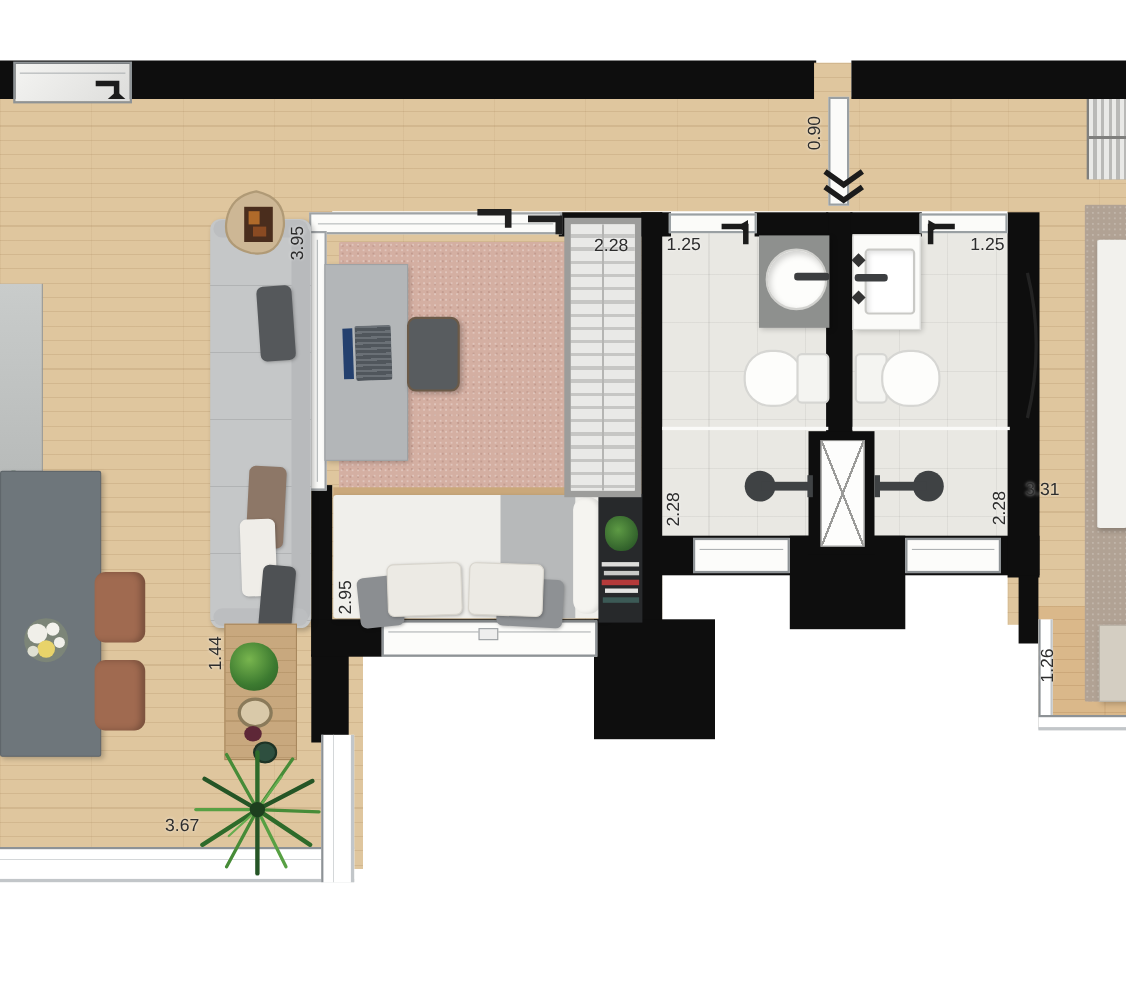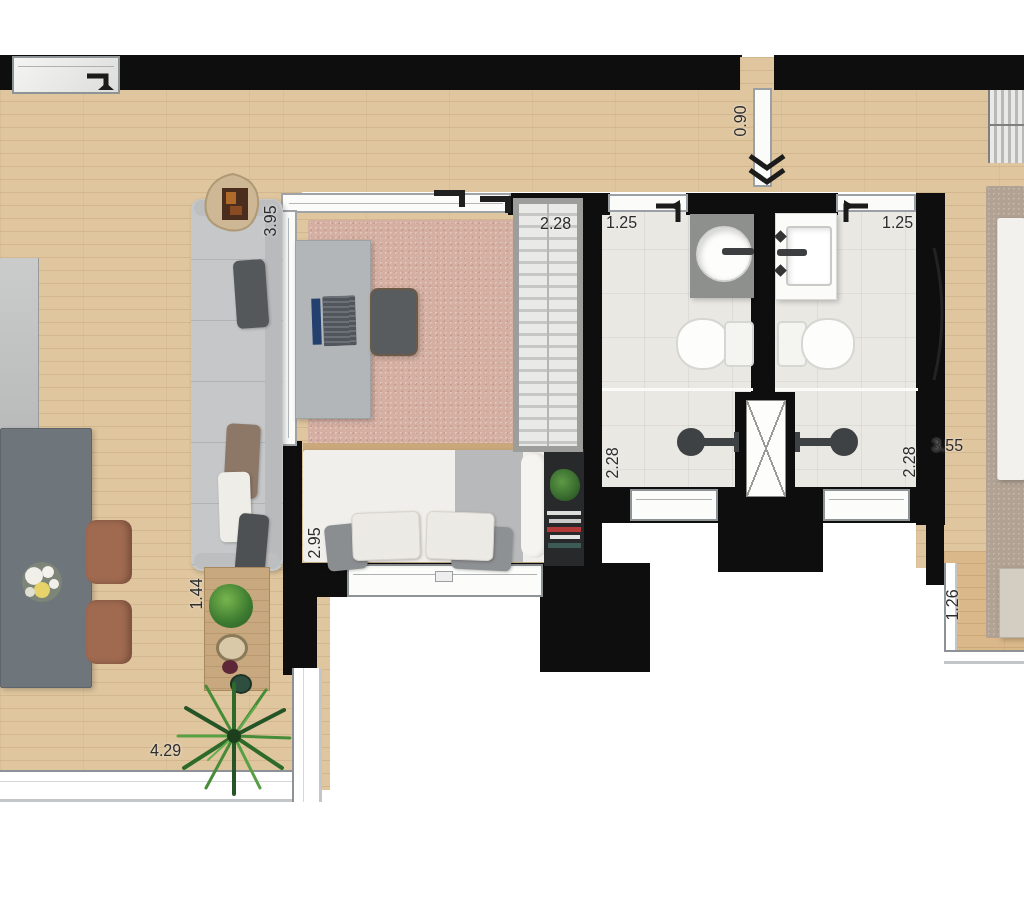--- a/index.html
+++ b/index.html
@@ -245,19 +245,19 @@
     <circle cx="62" cy="60" r="7" fill="#1d3f1e"></circle>
   </svg>
 
   <div class="dim v" style="left:244px;top:212px">3.95</div>
   <div class="dim" style="left:540px;top:215px">2.28</div>
   <div class="dim" style="left:606px;top:214px">1.25</div>
   <div class="dim" style="left:882px;top:214px">1.25</div>
   <div class="dim v" style="left:714px;top:112px">0.90</div>
   <div class="dim v" style="left:586px;top:454px">2.28</div>
   <div class="dim v" style="left:883px;top:453px">2.28</div>
-  <div class="dim" style="left:932px;top:437px">3.55</div>
+  <div class="dim" style="left:932px;top:437px">3.31</div>
   <div class="dim v" style="left:288px;top:534px">2.95</div>
   <div class="dim v" style="left:170px;top:585px">1.44</div>
   <div class="dim v" style="left:926px;top:596px">1.26</div>
-  <div class="dim" style="left:150px;top:742px">4.29</div>
+  <div class="dim" style="left:150px;top:742px">3.67</div>
 
 </div>
 
 </body></html>

